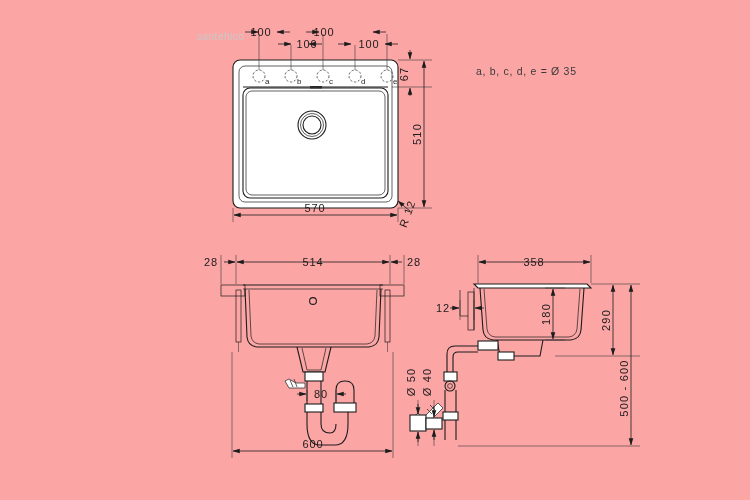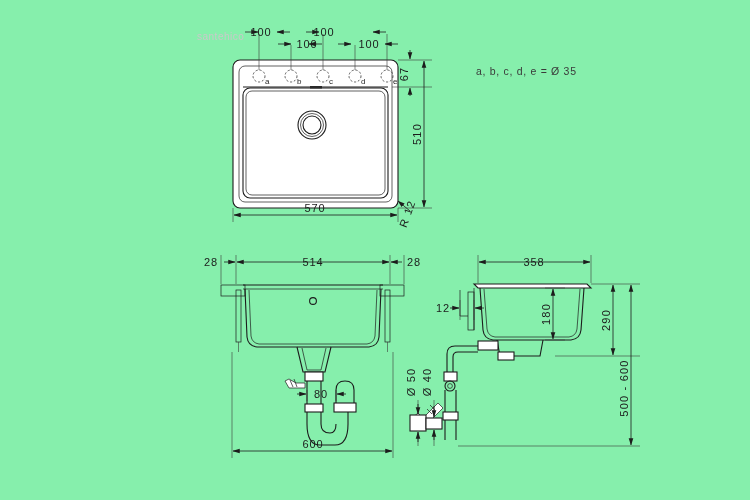--- a/index.html
+++ b/index.html
@@ -11,21 +11,21 @@
     width: 750px;
     height: 500px;
     overflow: hidden;
     font-family: "Liberation Sans", sans-serif;
     color: #1a1a1a;
   }
   #sheet {
     position: relative;
     width: 750px;
     height: 500px;
-    background: #86efac;
+    background: #fca5a5;
   }
   svg.drawing {
     position: absolute;
     left: 0;
     top: 0;
     width: 750px;
     height: 500px;
   }
   .dimtext {
     font-family: "Liberation Sans", sans-serif;

